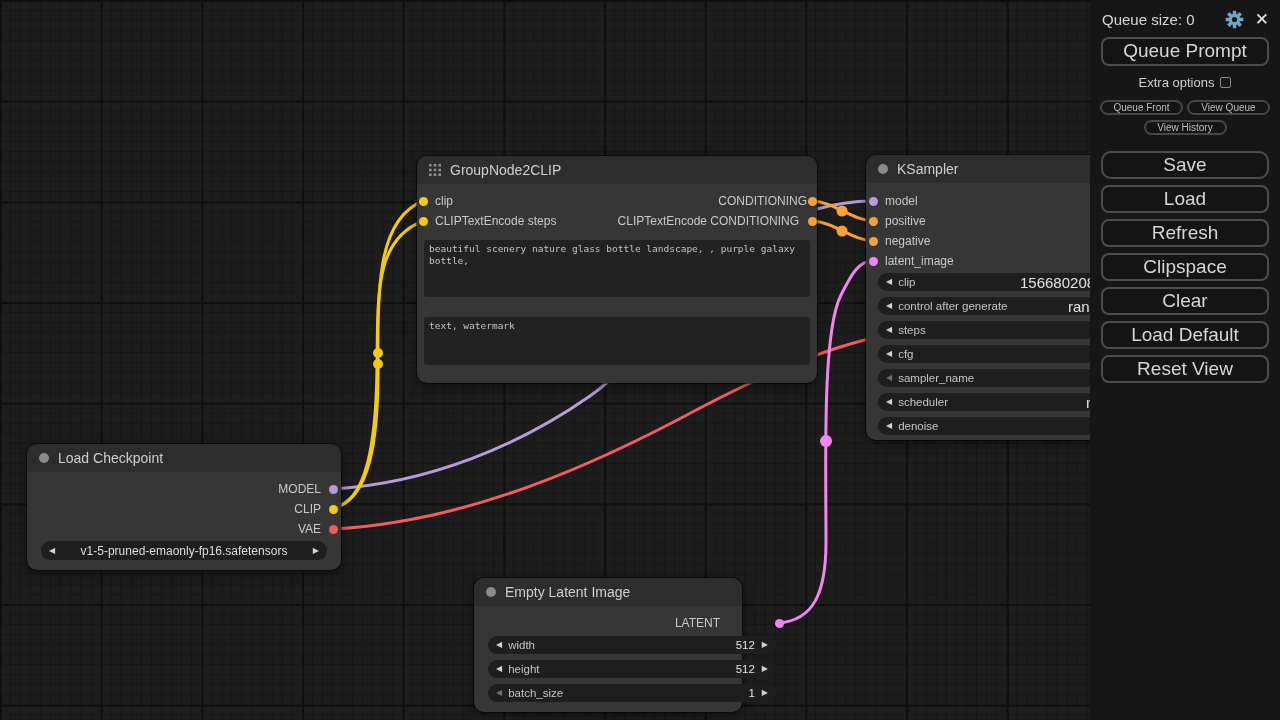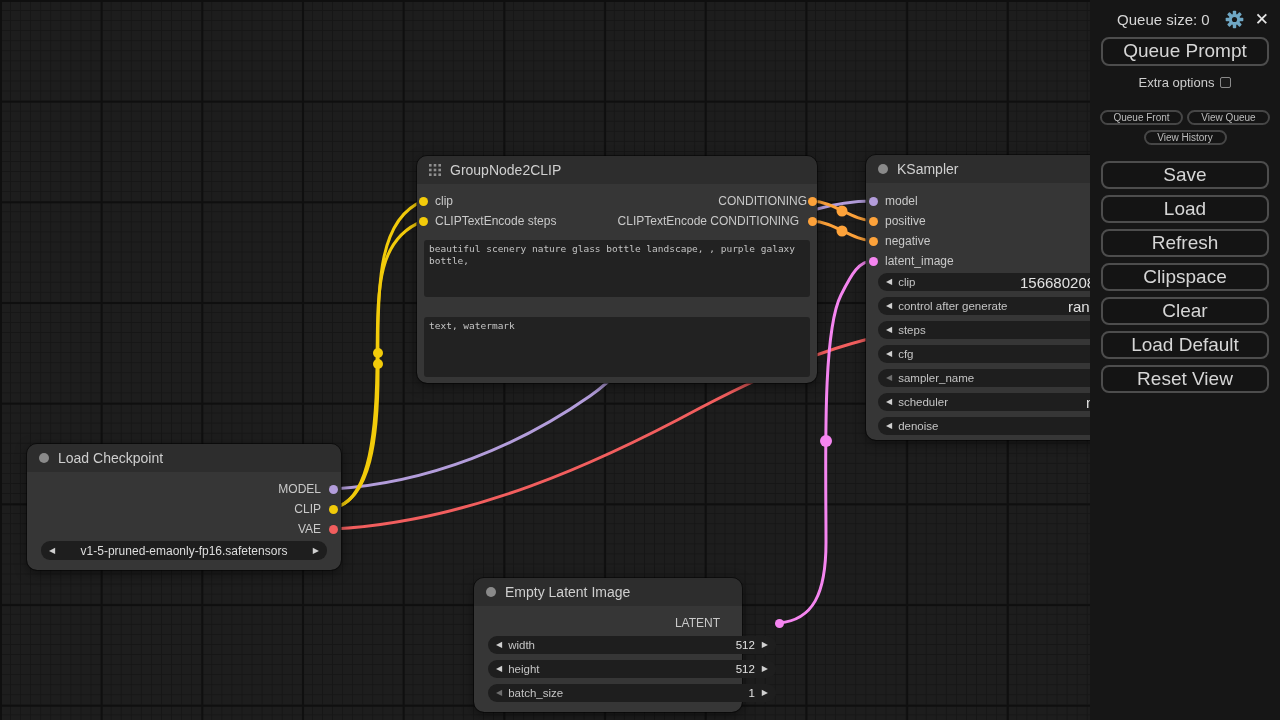--- a/index.html
+++ b/index.html
@@ -28,39 +28,39 @@
   .warr.dim{color:#6e6e6e;}
   .wlabel{margin-left:6px;white-space:nowrap;}
   .wvalue{margin-left:auto;margin-right:7px;color:#e2e2e2;white-space:nowrap;}
   .kval{position:absolute;top:50%;transform:translateY(-50%);font-size:15px;
     color:#e2e2e2;white-space:nowrap;}
   .ta{position:absolute;background:#222;border-radius:3px;color:#c4c4c4;
     font-family:"DejaVu Sans Mono",monospace;font-size:9.5px;line-height:1.25;
     padding:3px 5px;overflow:hidden;}
   .sidebar{position:absolute;left:1090px;top:0;width:190px;height:720px;
     background:#161616;z-index:10;color:#d6d6d6;}
-  .queue-row{display:flex;align-items:center;padding:10px 11px 0 12px;text-align:center;}
+  .queue-row{display:flex;align-items:center;padding:10px 11px 0 12px;}
   .queue-size{font-size:15px;color:#d6d6d6;flex:1;}
   .gear{width:19px;height:19px;flex:0 0 auto;cursor:pointer;}
   .close-x{margin-left:11px;font-size:17px;color:#e6e6e6;cursor:pointer;line-height:1;}
   .menu-btn{display:block;margin:6px auto 0;width:168px;height:28px;background:#141414;
     border:2px solid #4d4d4d;border-radius:8px;color:#d6d6d6;font-size:19px;
     font-family:"Liberation Sans",sans-serif;line-height:24px;text-align:center;cursor:pointer;}
   .qp-btn{margin-top:8px;height:29px;}
   .extra-row{display:flex;align-items:center;justify-content:center;gap:6px;
     margin-top:9px;font-size:13px;color:#cdcdcd;}
   .checkbox{width:11px;height:11px;border:1px solid #8a8a8a;border-radius:2px;
     background:#1a1a1a;cursor:pointer;}
-  .small-row{display:flex;justify-content:center;gap:4px;margin-top:20px;}
+  .small-row{display:flex;justify-content:center;gap:4px;margin-top:10px;}
   .small-btn{height:15px;background:#141414;border:2px solid #464646;border-radius:9px;
     color:#bdbdbd;font-size:10px;line-height:11px;text-align:center;cursor:pointer;
     font-family:"Liberation Sans",sans-serif;padding:0 6px;}
   .sb{width:83px;}
   .btn-stack{margin-top:16px;}
-  .btn-stack .menu-btn:first-child{margin-top:0;}
+  .btn-stack .menu-btn:first-child{margin-top:0;border-radius:10px;}
 </style>
 </head>
 <body>
 
 <div class="stage">
   <div class="canvas"></div>
 
   <svg id="wires" width="1280" height="720">
     <g fill="none" stroke-width="3" stroke-linecap="round">
       <path d="M333,489 C430,483 520,445 590,396 C668,341 728,202 873,201" stroke="#b39ddb"></path>
@@ -97,21 +97,21 @@
     </div>
     <span class="port" style="left: 1.5px; top: 40.5px; background: rgb(242, 203, 10);"></span>
     <span class="port" style="left: 1.5px; top: 60.5px; background: rgb(242, 203, 10);"></span>
     <span class="plabel" style="left:18px;top:38px;">clip</span>
     <span class="plabel" style="left:18px;top:58px;">CLIPTextEncode steps</span>
     <span class="plabel right" style="right:10px;top:38px;">CONDITIONING</span>
     <span class="plabel right" style="right:18px;top:58px;">CLIPTextEncode CONDITIONING</span>
     <span class="port" style="left: 390.5px; top: 40.5px; background: rgb(253, 162, 58);"></span>
     <span class="port" style="left: 390.5px; top: 60.5px; background: rgb(253, 162, 58);"></span>
     <div class="ta" style="left:7px;top:84px;width:386px;height:57px;">beautiful scenery nature glass bottle landscape, , purple galaxy bottle,</div>
-    <div class="ta" style="left:7px;top:161px;width:386px;height:60px;">text, watermark</div>
+    <div class="ta" style="left:7px;top:161px;width:386px;height:48px;">text, watermark</div>
   </div>
 
   <div class="node" style="left:866px;top:155px;width:290px;height:285px;">
     <div class="node-title">
       <span class="tdot"></span>
       <span>KSampler</span>
     </div>
     <span class="port" style="left: 2.5px; top: 41.5px; background: rgb(179, 157, 219);"></span>
     <span class="port" style="left: 2.5px; top: 61.5px; background: rgb(253, 162, 58);"></span>
     <span class="port" style="left: 2.5px; top: 81.5px; background: rgb(253, 162, 58);"></span>

